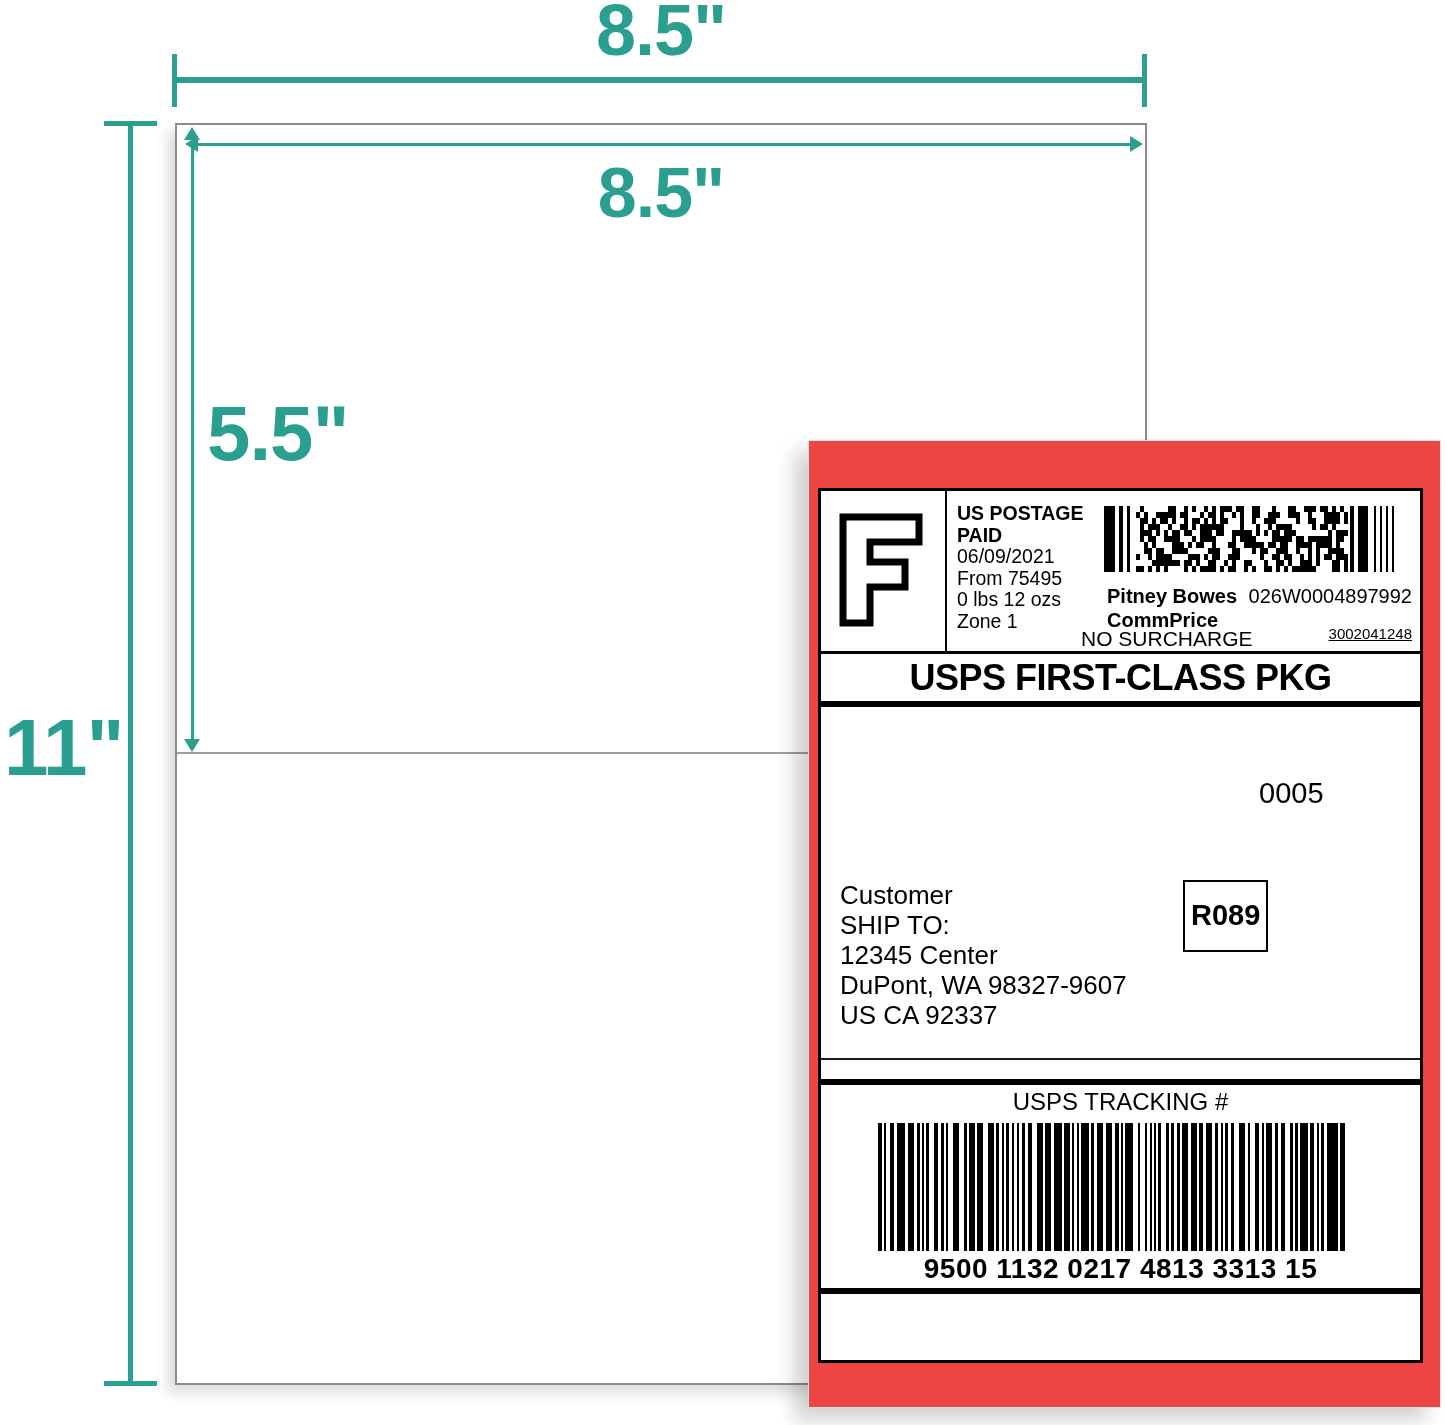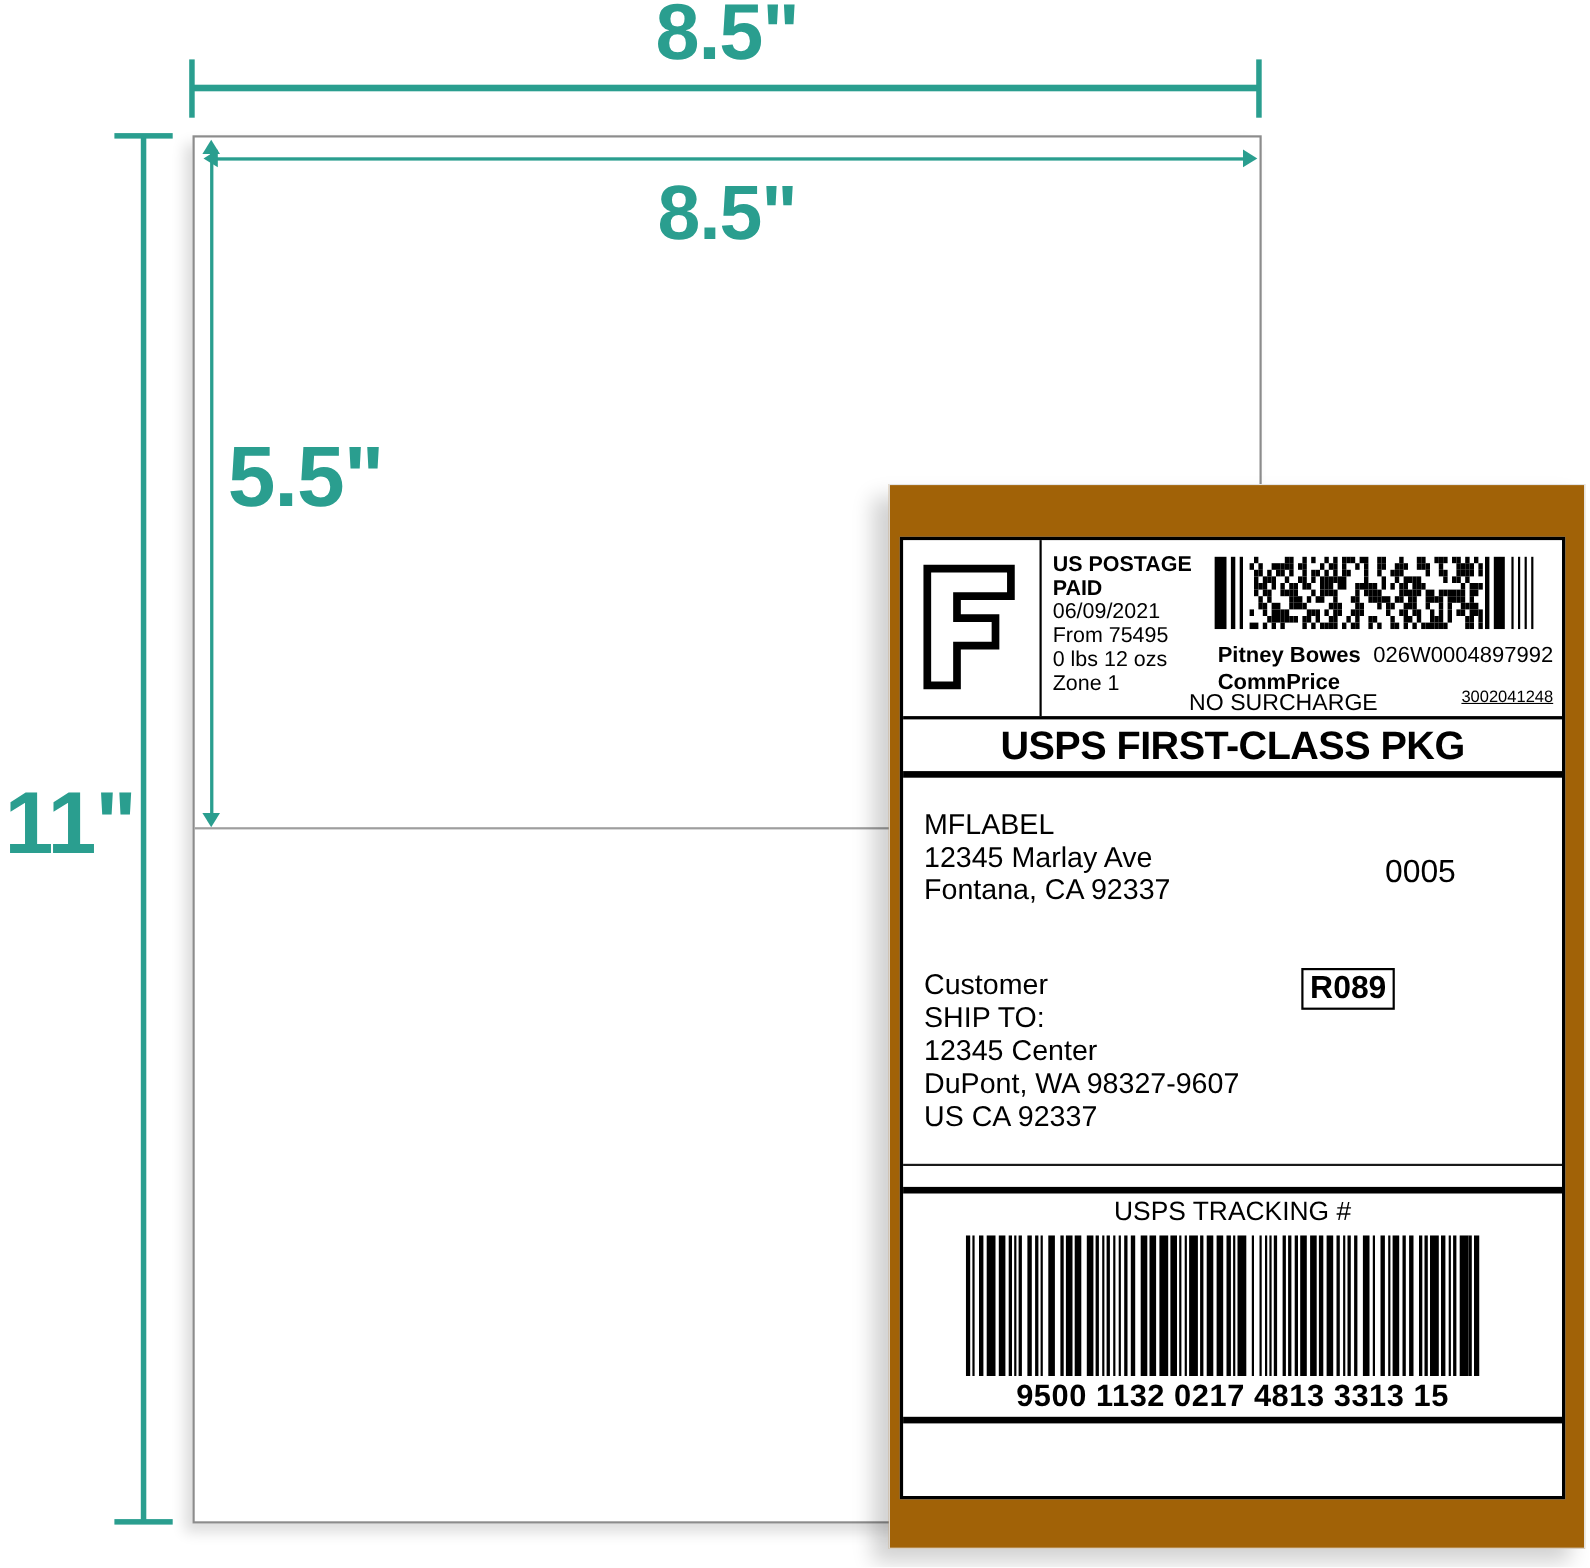--- a/index.html
+++ b/index.html
@@ -23,42 +23,42 @@
   
   .sheet{
     position:absolute;left:175px;top:123px;width:968px;height:1258px;
     background:#fff;border:2px solid #8c8c8c;
     box-shadow:-7px 8px 12px rgba(0,0,0,0.14);
   }
   .sheet-divider{position:absolute;left:177px;top:752px;width:966px;height:2px;background:#9e9e9e;}
   
   .card{
     position:absolute;left:808px;top:440px;width:631px;height:966px;
-    background:#a16207;border:1px solid #e4e4e4;
+    background:#ef4444;border:1px solid #e4e4e4;
     box-shadow:-14px 12px 18px rgba(0,0,0,0.18);
   }
   .inner-label{
     position:absolute;left:9px;top:47px;width:599px;height:869px;
     border:3px solid #000;background:#fff;color:#000;
   }
   .hdr{position:absolute;left:0;top:0;width:100%;height:160px;border-bottom:3px solid #000;}
   .hdr-divider{position:absolute;left:124px;top:0;width:2px;height:160px;background:#000;}
   .postage-text{position:absolute;left:136px;top:12px;font-size:19.5px;line-height:21.5px;color:#000;}
   .postage-text .b{font-weight:bold;}
   .pb-row{position:absolute;font-size:20px;}
   .banner{
     position:absolute;left:0;top:163px;width:100%;height:47px;border-bottom:6px solid #000;
     text-align:center;font-weight:bold;font-size:36px;line-height:48px;letter-spacing:-0.5px;
   }
   .addr{font-size:26px;line-height:29.5px;color:#000;}
   .addr div{white-space:nowrap;}
   .batch{position:absolute;left:438px;top:286px;font-weight:normal;font-size:29px;}
   .route-box{
     position:absolute;left:362px;top:389px;border:2px solid #000;
-    font-weight:bold;font-size:29px;padding:1px 6px;line-height:1.1;
+    font-weight:bold;font-size:29px;padding:18px 6px;line-height:1.1;
   }
   .thin-rule{position:absolute;left:0;width:100%;height:2px;background:#1a1a1a;}
   .thick-rule{position:absolute;left:0;width:100%;height:6px;background:#000;}
   .track-hdr{position:absolute;left:0;top:597px;width:100%;text-align:center;font-weight:normal;font-size:24px;}
   .track-num{position:absolute;left:0;top:762px;width:100%;text-align:center;font-weight:bold;font-size:28px;letter-spacing:0.5px;}
   svg{display:block;}
 </style>
 </head>
 <body>
 
@@ -421,25 +421,20 @@
           </svg>
         <div class="pb-row abs" style="left:286px;top:94px;font-weight:bold;">Pitney Bowes</div>
         <div class="pb-row abs" style="right:8px;top:94px;">026W0004897992</div>
         <div class="pb-row abs" style="left:286px;top:118px;font-weight:bold;">CommPrice</div>
         <div class="pb-row abs" style="left:260px;top:136px;font-size:21px;">NO SURCHARGE</div>
         <div class="pb-row abs" style="right:8px;top:134px;font-size:15px;text-decoration:underline;">3002041248</div>
       </div>
 
       <div class="banner">USPS FIRST-CLASS PKG</div>
 
-      <div class="addr abs" style="left:19px;top:244px;">
-        <div>MFLABEL</div>
-        <div>12345 Marlay Ave</div>
-        <div>Fontana, CA 92337</div>
-      </div>
       <div class="batch">0005</div>
       <div class="addr abs" style="left:19px;top:389px;line-height:30px;">
         <div>Customer</div>
         <div>SHIP TO:</div>
         <div>12345 Center</div>
         <div>DuPont, WA 98327-9607</div>
         <div>US CA 92337</div>
       </div>
       <div class="route-box">R089</div>
       <div class="thin-rule" style="top:567px;"></div>

